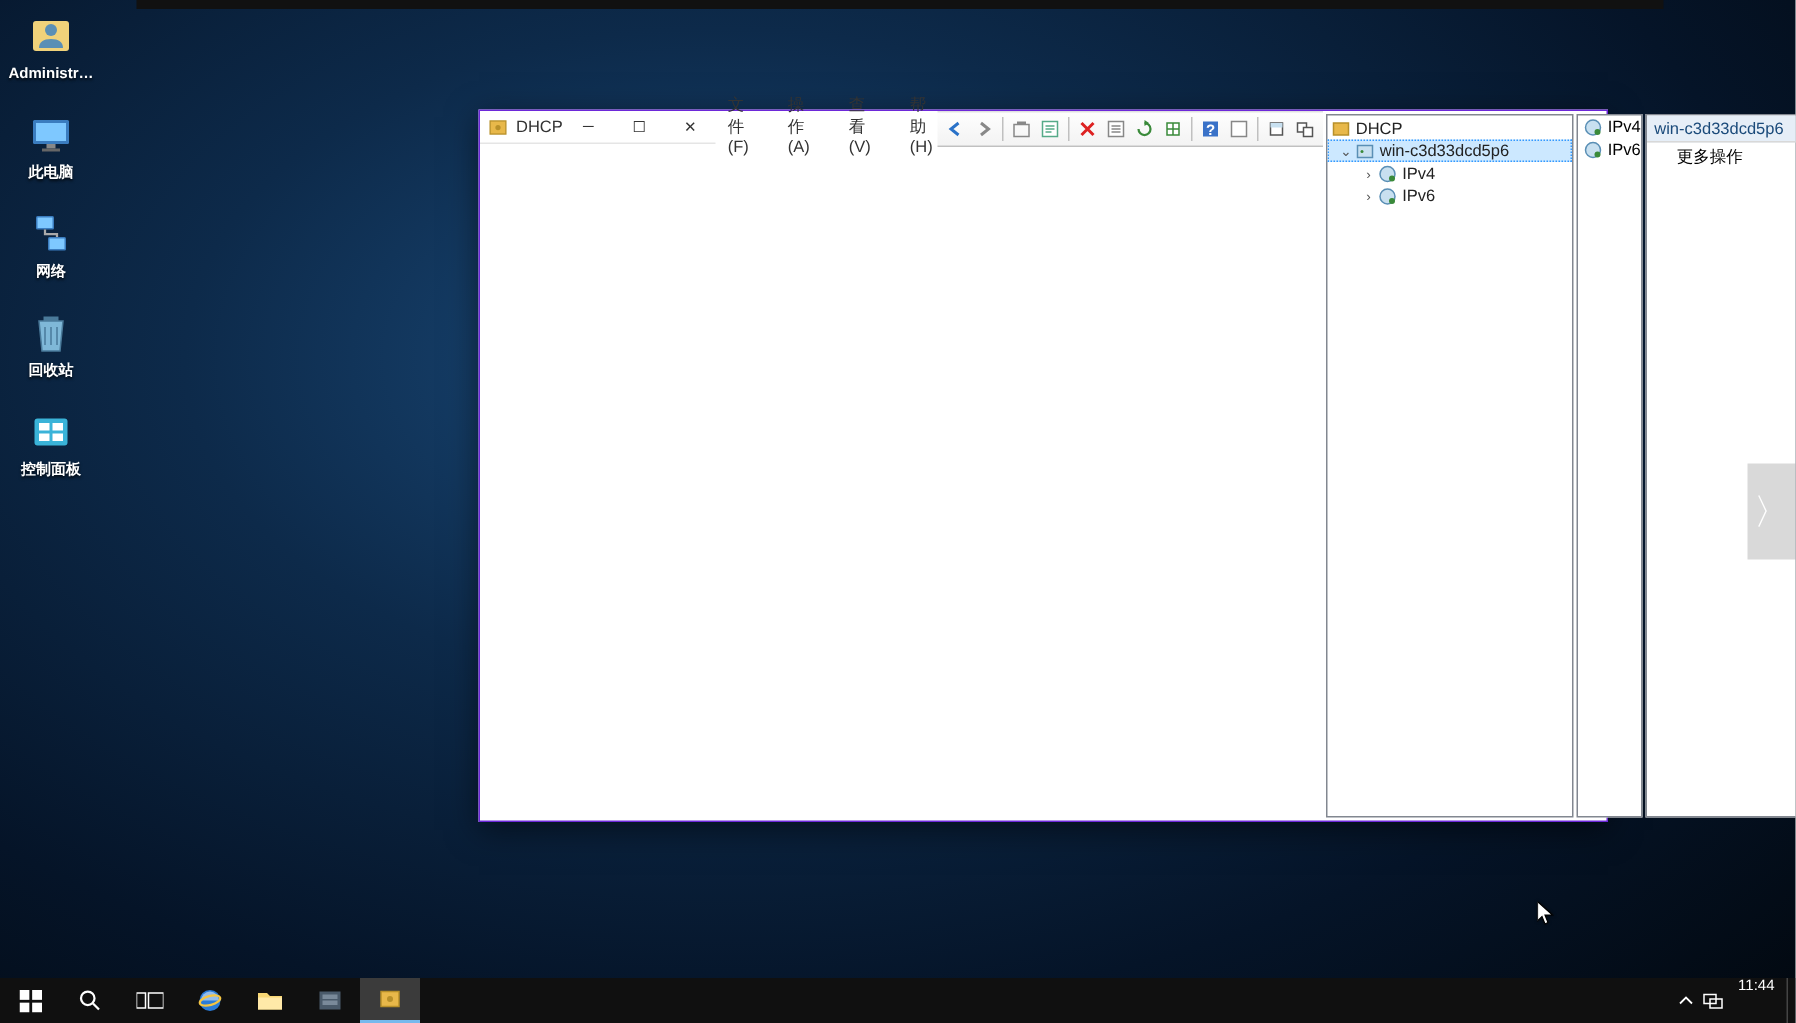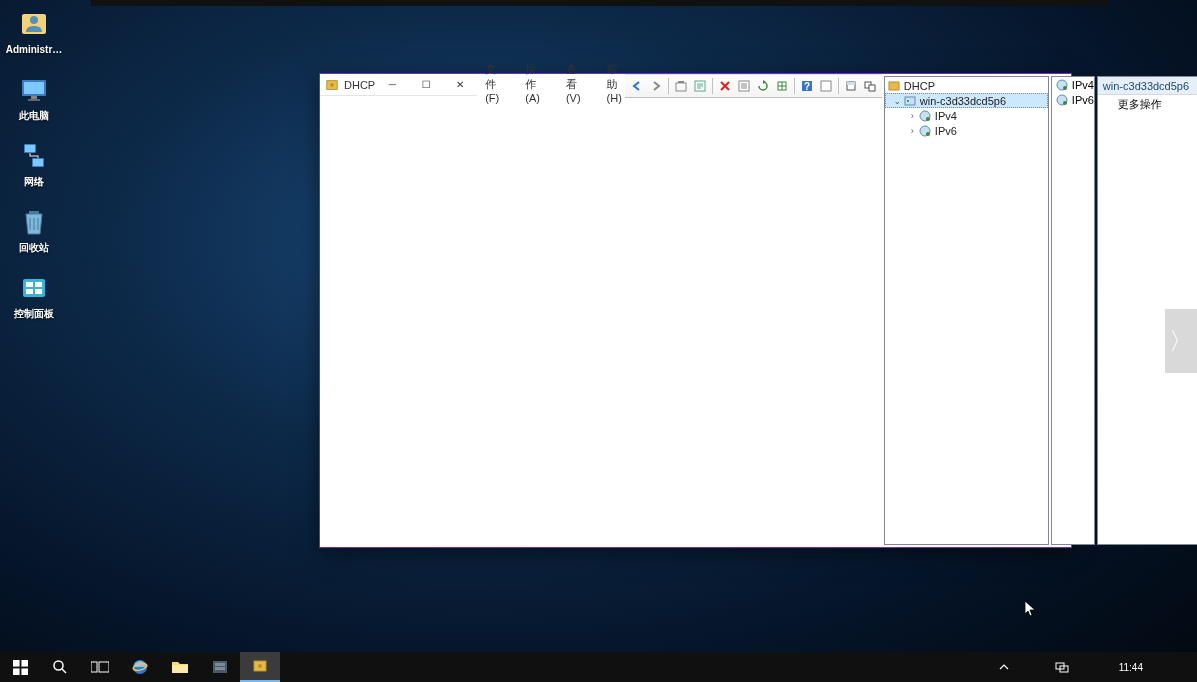--- a/index.html
+++ b/index.html
@@ -43,21 +43,21 @@
 .action-header { height:17px; background: linear-gradient(#fff,#eee); border-bottom:1px solid #d8d8d8; padding-left:5px; display:flex; align-items:center; font-weight:bold; }
 .action-subheader { height:18px; background:#e6eef7; display:flex; align-items:center; padding:0 5px; color:#1a4a7a; border-bottom:1px solid #d8d8d8; justify-content:space-between; cursor:pointer; }
 .action-subheader .arrow { font-size:9px; color:#333; }
 .action-item { height:18px; display:flex; align-items:center; padding:0 5px 0 20px; cursor:pointer; justify-content:space-between; }
 .action-item .arrow { font-size:9px; }
 
 
 .taskbar { position: absolute; bottom: 0; left: 0; right: 0; height: 30px; background: #101010; display: flex; align-items: stretch; }
 .taskbar-btn { width: 40px; display:flex; align-items:center; justify-content:center; cursor:pointer; }
 .taskbar-btn.active { background: rgba(255,255,255,.18); border-bottom:2px solid #76b9ed; }
-.taskbar-right { margin-left:auto; display:flex; align-items:center; color:#fff; font-size:10px;gap:40px; }
+.taskbar-right { margin-left:auto; display:flex; color:#fff; font-size:10px; }
 .tray-icon { width:18px; height:30px; display:flex; align-items:center; justify-content:center; cursor:pointer; }
 .clock { padding: 0 8px; text-align:center; line-height:1.1; }
 .show-desktop { width:6px; border-left:1px solid #444; cursor:pointer; }
 
 
 .slide-arrow { position:absolute; right:0; top:50%; transform:translateY(-50%); width:32px; height:64px; background:rgba(0,0,0,.15); display:flex; align-items:center; justify-content:center; color:#fff; font-size:24px; cursor:pointer; }
 
 
 .watermark { position:absolute; right:6px; bottom:4px; display:flex; align-items:center; gap:4px; color:#fff; font-size:12px; opacity:.7; pointer-events:none; }
 .watermark .cloud { font-size:16px; }

